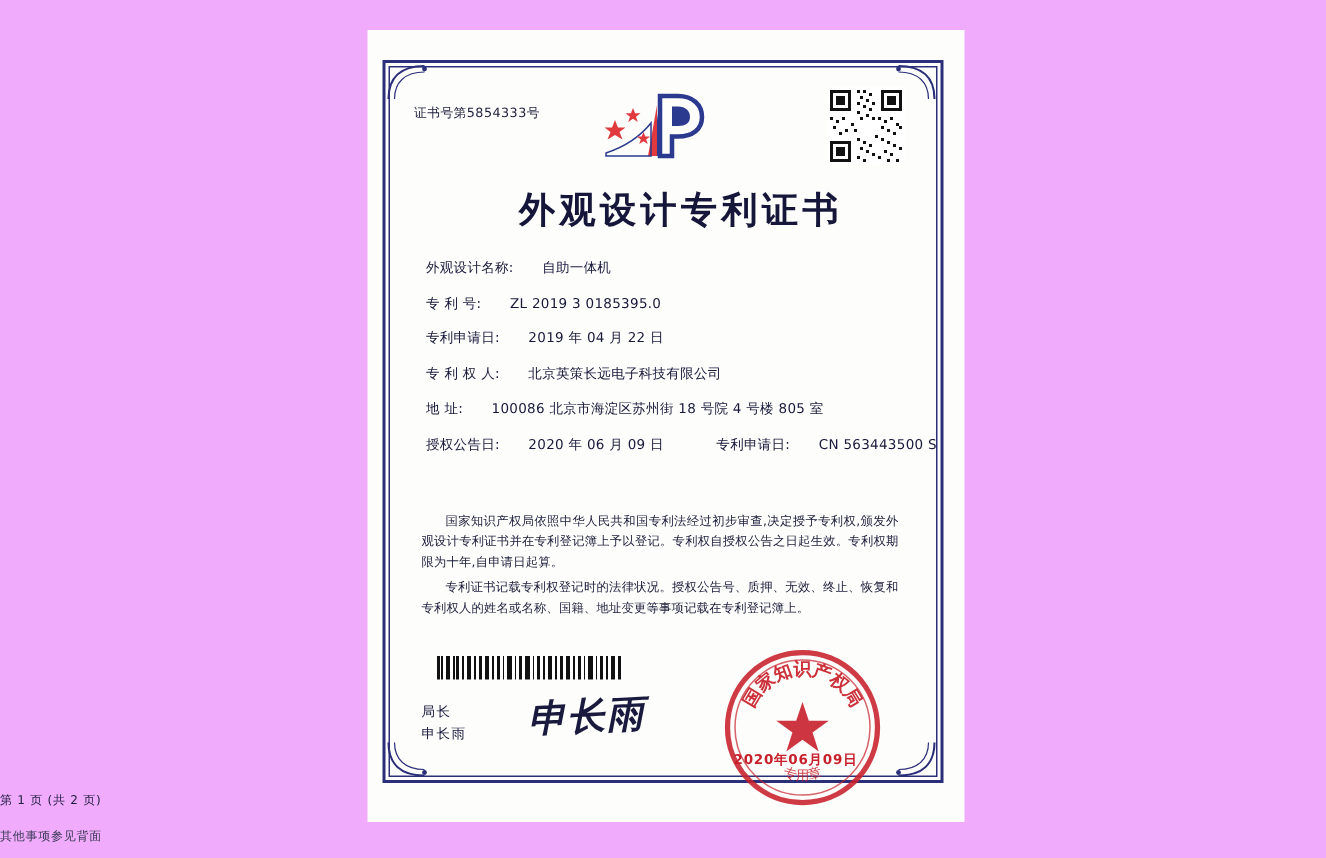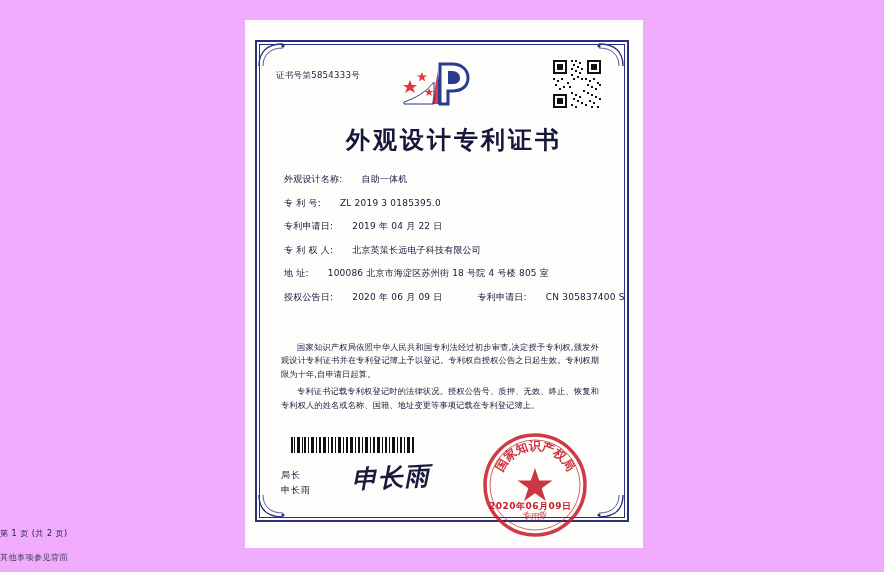--- a/index.html
+++ b/index.html
@@ -361,21 +361,21 @@
       <span class="field-value">北京英策长远电子科技有限公司</span>
     </div>
     <div class="field-row">
       <span class="field-label">地 址:</span>
       <span class="field-value">100086 北京市海淀区苏州街 18 号院 4 号楼 805 室</span>
     </div>
     <div class="field-row two-col">
       <span class="field-label">授权公告日:</span>
       <span class="field-value">2020 年 06 月 09 日</span>
       <span class="field-label second-label">专利申请日:</span>
-      <span class="field-value">CN 305837400 S</span>
+      <span class="field-value">CN 563443500 S</span>
     </div>
   </div>
 
   <div class="body-text">
     <p>国家知识产权局依照中华人民共和国专利法经过初步审查,决定授予专利权,颁发外观设计专利证书并在专利登记簿上予以登记。专利权自授权公告之日起生效。专利权期限为十年,自申请日起算。</p>
     <p>专利证书记载专利权登记时的法律状况。授权公告号、质押、无效、终止、恢复和专利权人的姓名或名称、国籍、地址变更等事项记载在专利登记簿上。</p>
   </div>
 
   <div class="barcode">
     <svg width="124" height="16" viewBox="0 0 124 16" shape-rendering="crispEdges">

